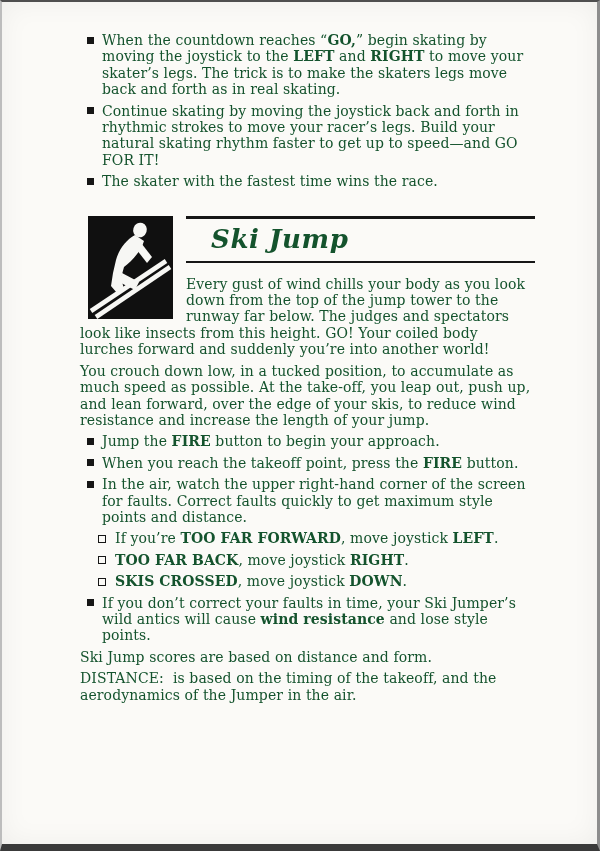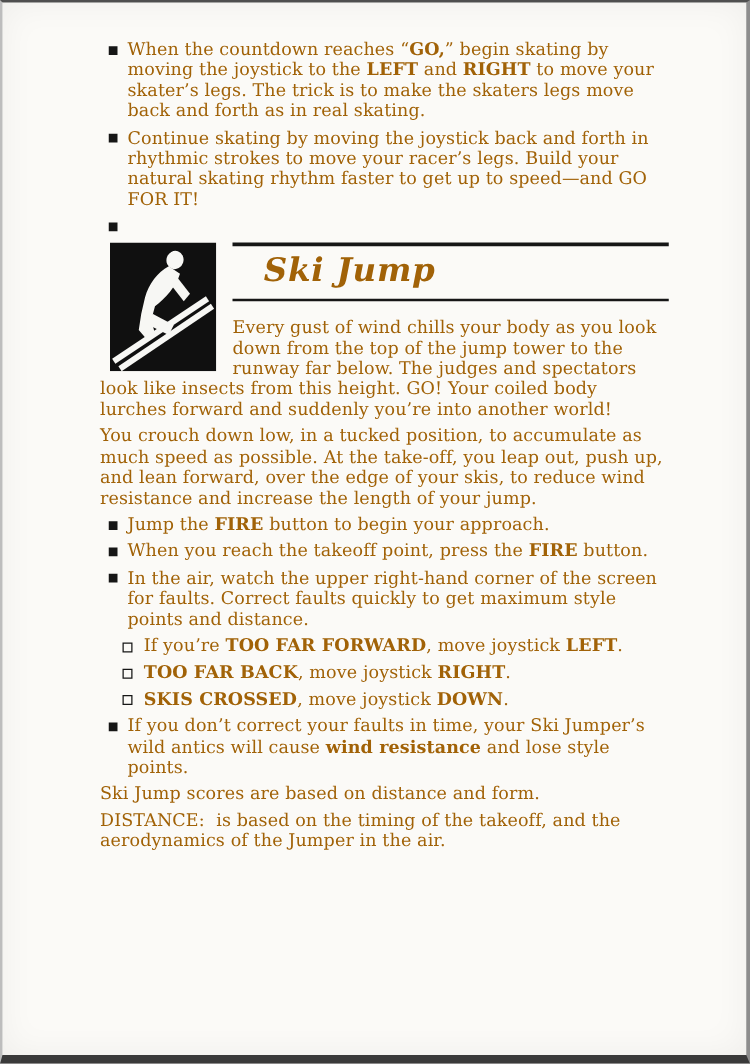--- a/index.html
+++ b/index.html
@@ -8,21 +8,21 @@
     width:600px;height:851px;
     box-sizing:border-box;
     background:#fbfaf7;
     border-top:2px solid #4f4f4f;
     border-left:2px solid #bdbdbd;
     border-right:3px solid #8d8d8d;
     border-bottom:7px solid #3a3a3a;
     box-shadow:inset 0 0 28px rgba(0,0,0,0.05);
     overflow:hidden;
     font-family:"DejaVu Serif","Liberation Serif",serif;
-    color:#a16207;
+    color:#14532d;
   }
   .content{
     position:absolute;
     top:30px;left:78px;right:62px;
     font-size:14px;
     line-height:16.4px;
     letter-spacing:0.1px;
   }
   .para{margin:0 0 5px 0;}
   .bullet{position:relative;padding-left:22px;margin:0 0 5px 0;}
@@ -58,21 +58,21 @@
 </head>
 <body>
 
 <div class="page">
   <div class="content">
 
     <div>
       <div>
           <div class="bullet"><span class="mk"></span><span>When the countdown reaches “</span><span class="b">GO,</span><span>” begin skating by moving the joystick to the </span><span class="b">LEFT</span><span> and </span><span class="b">RIGHT</span><span> to move your skater’s legs. The trick is to make the skaters legs move back and forth as in real skating.</span></div>
           <div class="bullet"><span class="mk"></span><span>Continue skating by moving the joystick back and forth in rhythmic strokes to move your racer’s legs. Build your natural skating rhythm faster to get up to speed—and GO FOR IT!</span></div>
-          <div class="bullet"><span class="mk"></span></div>
+          <div class="bullet"><span class="mk"></span><span>The skater with the fastest time wins the race.</span></div>
         </div>
     </div>
 
     <div>
       <div class="sj-header">
         <div class="sj-icon">
           <svg viewBox="0 0 85 103" width="85" height="103" xmlns="http://www.w3.org/2000/svg">
             <rect x="0" y="0" width="85" height="103" fill="#101010"></rect>
             <g stroke="#f7f7f4" stroke-width="4.6">
               <line x1="3" y1="95" x2="78" y2="45"></line>

